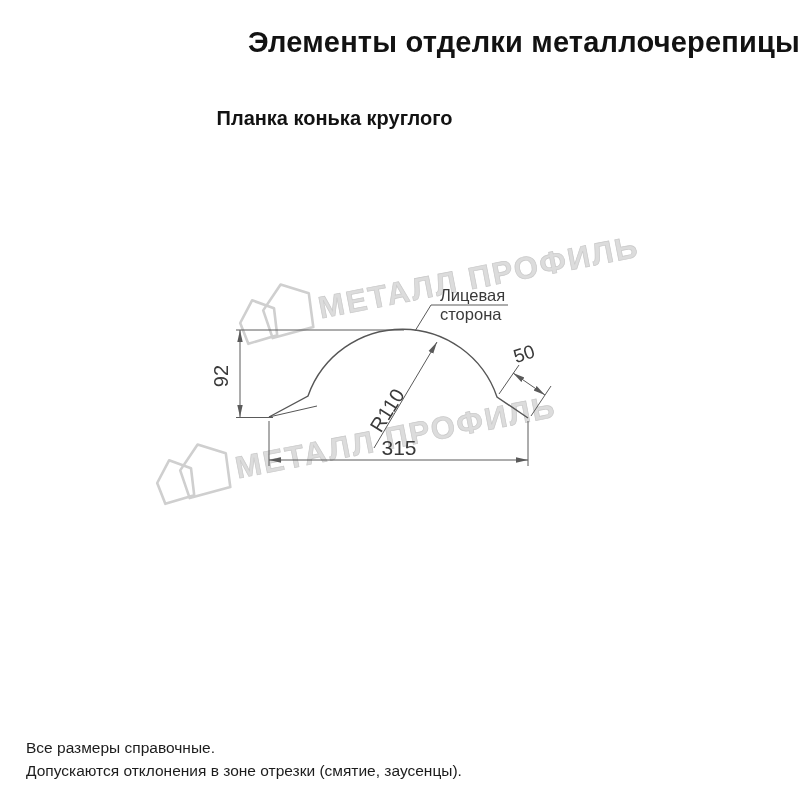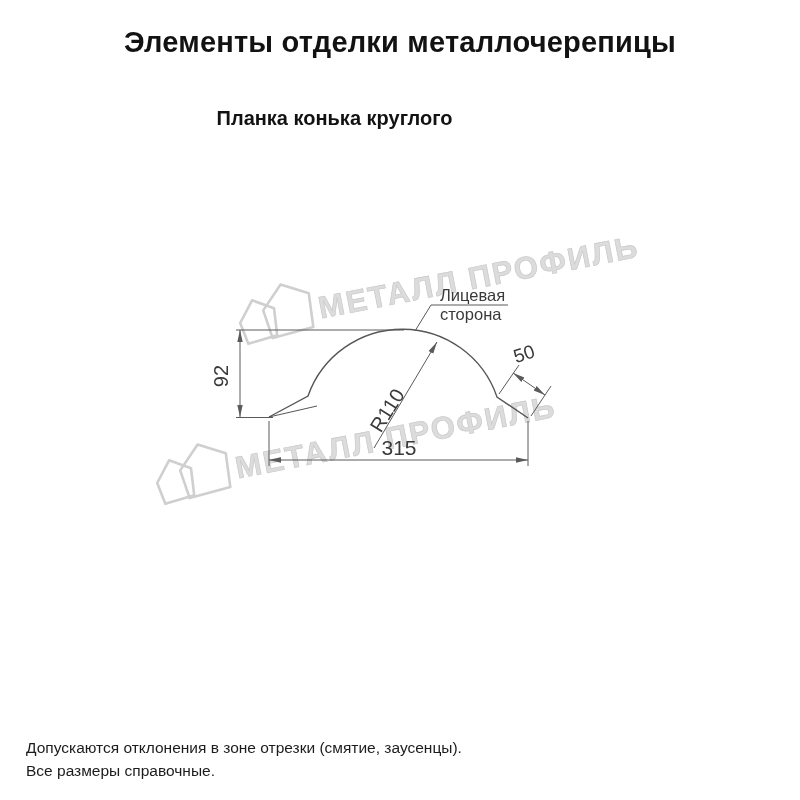--- a/index.html
+++ b/index.html
@@ -1,21 +1,21 @@
 <!DOCTYPE html>
 <html><head>
 <meta charset="utf-8">
 <style>
   html,body{margin:0;padding:0;background:#fff;}
   .page{
     position:relative;width:800px;height:800px;background:#fff;overflow:hidden;
     font-family:"Liberation Sans",sans-serif;
   }
   .title{
-    position:absolute;top:26px;left:0;width:800px;text-align:center;
+    position:absolute;top:26px;left:0;width:800px;text-align:right;
     font-size:29px;font-weight:700;color:#121212;letter-spacing:.2px;
   }
   .subtitle{
     position:absolute;top:106px;left:0;width:669px;text-align:center;
     font-size:20px;font-weight:700;color:#121212;line-height:25px;
   }
   .diagram-svg{position:absolute;left:0;top:0;}
   .footer{
     position:absolute;left:26px;top:736px;
     font-size:15.5px;color:#1c1c1c;line-height:23px;
@@ -99,17 +99,17 @@
     </g>
 
     <g>
       <path d="M415,331 L431,305 L508,305" stroke="#5a5a5a" stroke-width="1" fill="none"></path>
       <text class="dim-text" x="440" y="301" font-size="16.5" fill="#333">Лицевая</text>
       <text class="dim-text" x="440" y="320" font-size="16.5" fill="#333">сторона</text>
     </g>
   </svg>
 
   <div class="footer">
+    <div>Все размеры справочные.</div>
     <div>Допускаются отклонения в зоне отрезки (смятие, заусенцы).</div>
-    <div>Все размеры справочные.</div>
   </div>
 
 </div>
 
 </body></html>

